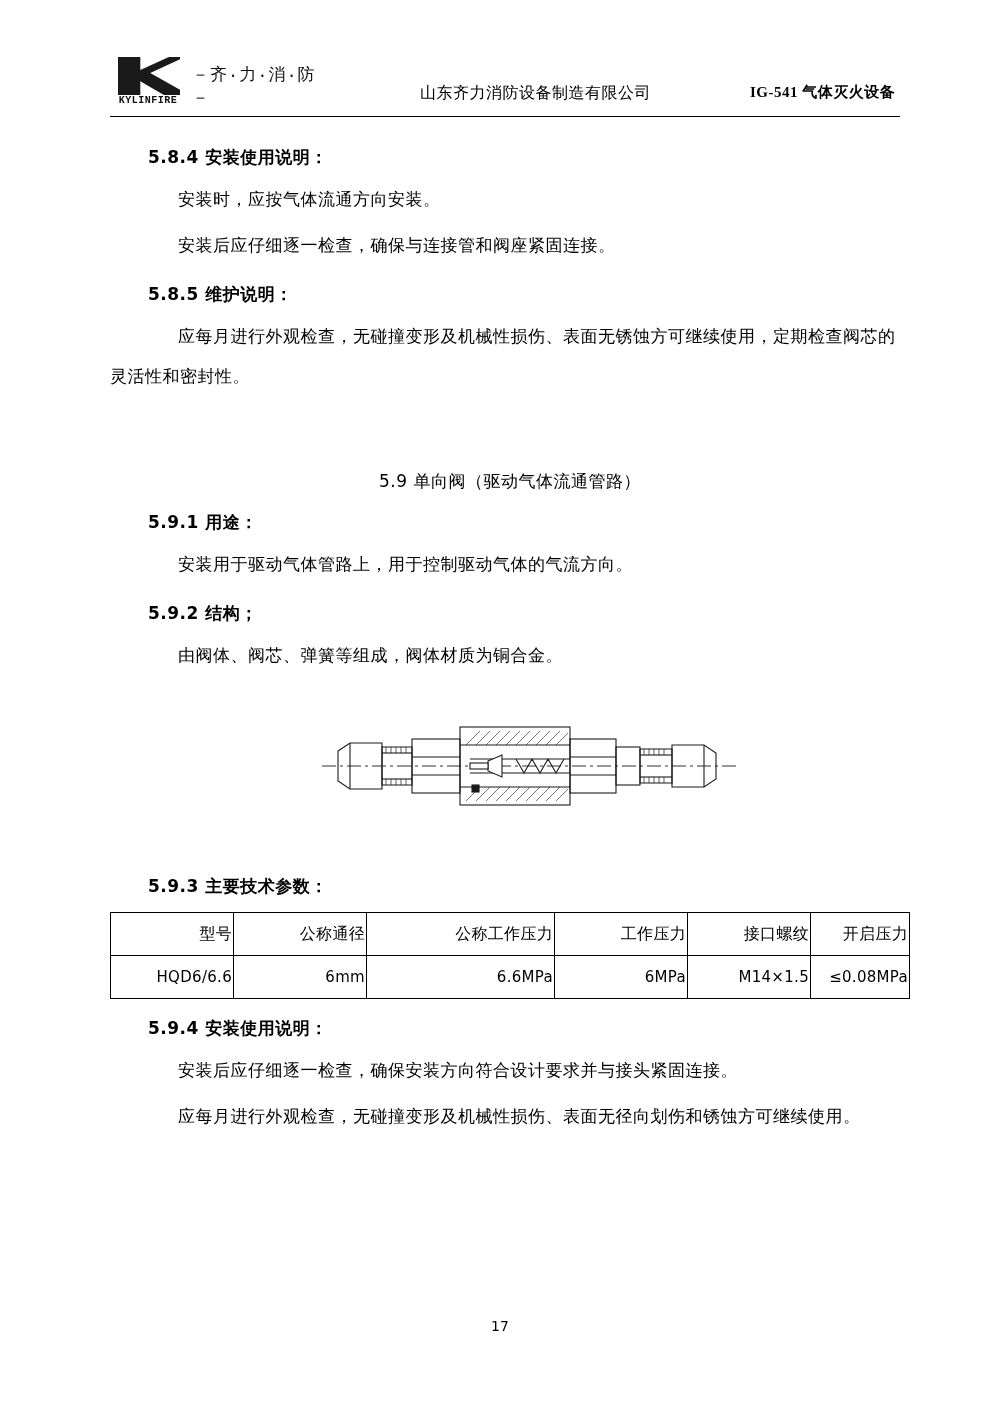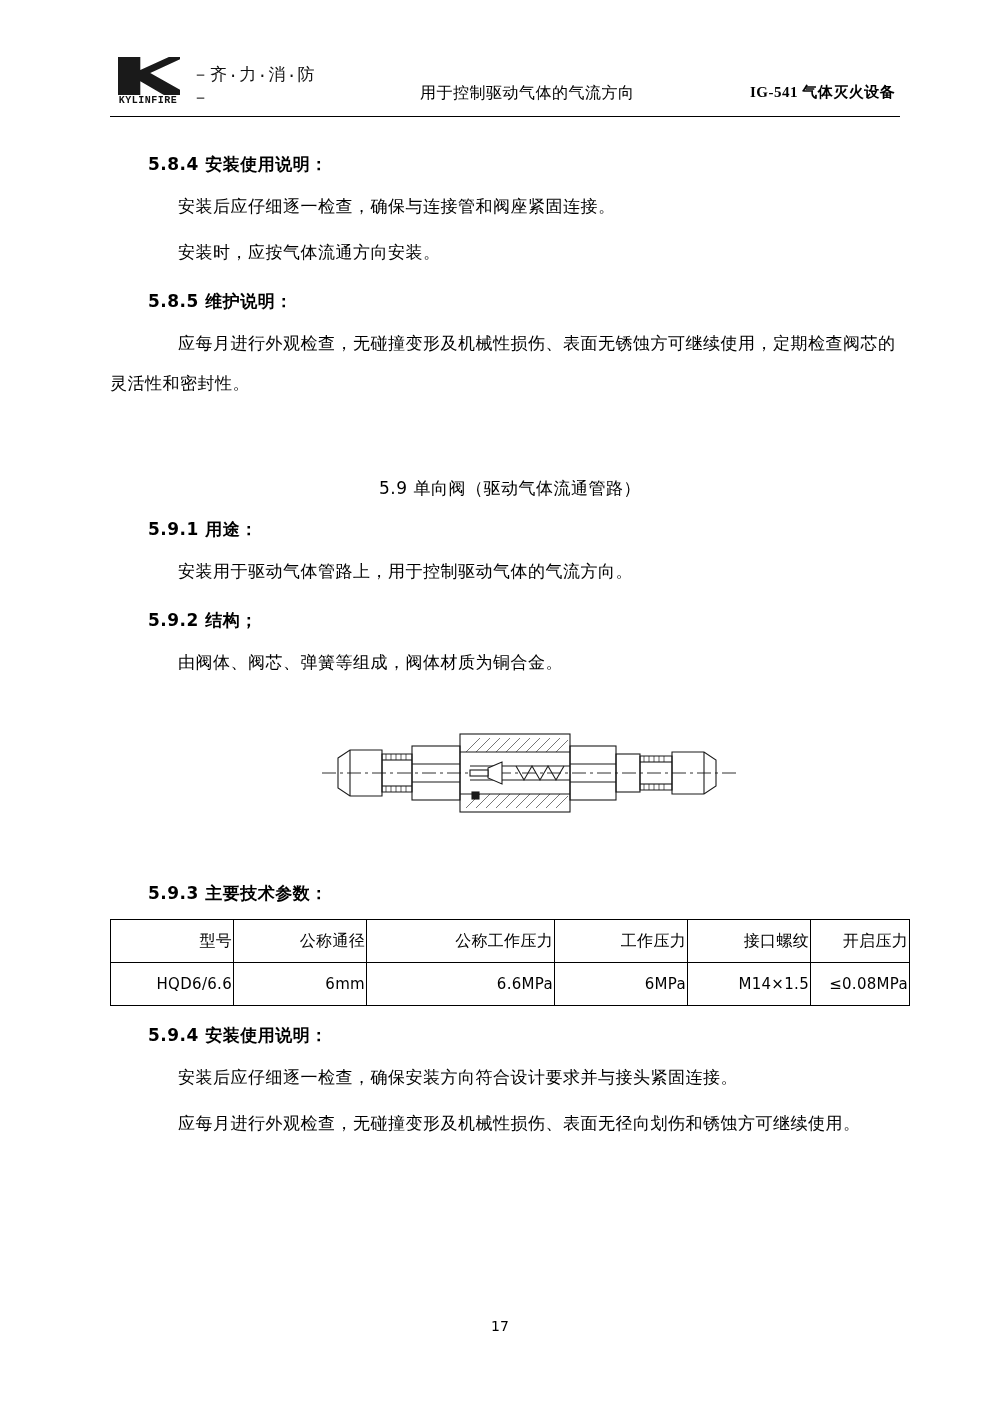--- a/index.html
+++ b/index.html
@@ -89,21 +89,21 @@
     left: 0;
     top: 61px;
     width: 790px;
     height: 0;
     border-top: 1.5px solid #000;
   }
   
   .content {
     position: absolute;
     left: 110px;
-    top: 135px;
+    top: 128px;
     width: 800px;
   }
   .h-num {
     font-size: 17px;
     font-family: "DejaVu Sans", sans-serif;
     margin: 0 0 6px 0;
   }
   .lvl3 {
     padding-left: 38px;
     font-weight: bold;
@@ -171,30 +171,30 @@
 <div class="page">
 
   <div class="header">
     <div class="logo-wrap">
       <div class="logo-mark">
         <div class="logo-k"></div>
       </div>
       <div class="logo-text">KYLINFIRE</div>
       <div class="logo-slogan">－齐·力·消·防－</div>
     </div>
-    <div class="header-company">用于控制驱动气体的气流方向</div>
+    <div class="header-company">山东齐力消防设备制造有限公司</div>
     <div class="header-product">IG-541 气体灭火设备</div>
     <div class="header-rule"></div>
   </div>
 
   <div class="content">
 
     <div class="h-num lvl3">5.8.4 安装使用说明：</div>
+    <p class="para">安装时，应按气体流通方向安装。</p>
     <p class="para">安装后应仔细逐一检查，确保与连接管和阀座紧固连接。</p>
-    <p class="para">安装时，应按气体流通方向安装。</p>
 
     <div class="h-num lvl3">5.8.5 维护说明：</div>
     <p class="para wide">应每月进行外观检查，无碰撞变形及机械性损伤、表面无锈蚀方可继续使用，定期检查阀芯的灵活性和密封性。</p>
 
     <div class="spacer-lg"></div>
 
     <div class="h-num lvl2">5.9 单向阀（驱动气体流通管路）</div>
 
     <div class="h-num lvl3">5.9.1 用途：</div>
     <p class="para">安装用于驱动气体管路上，用于控制驱动气体的气流方向。</p>

